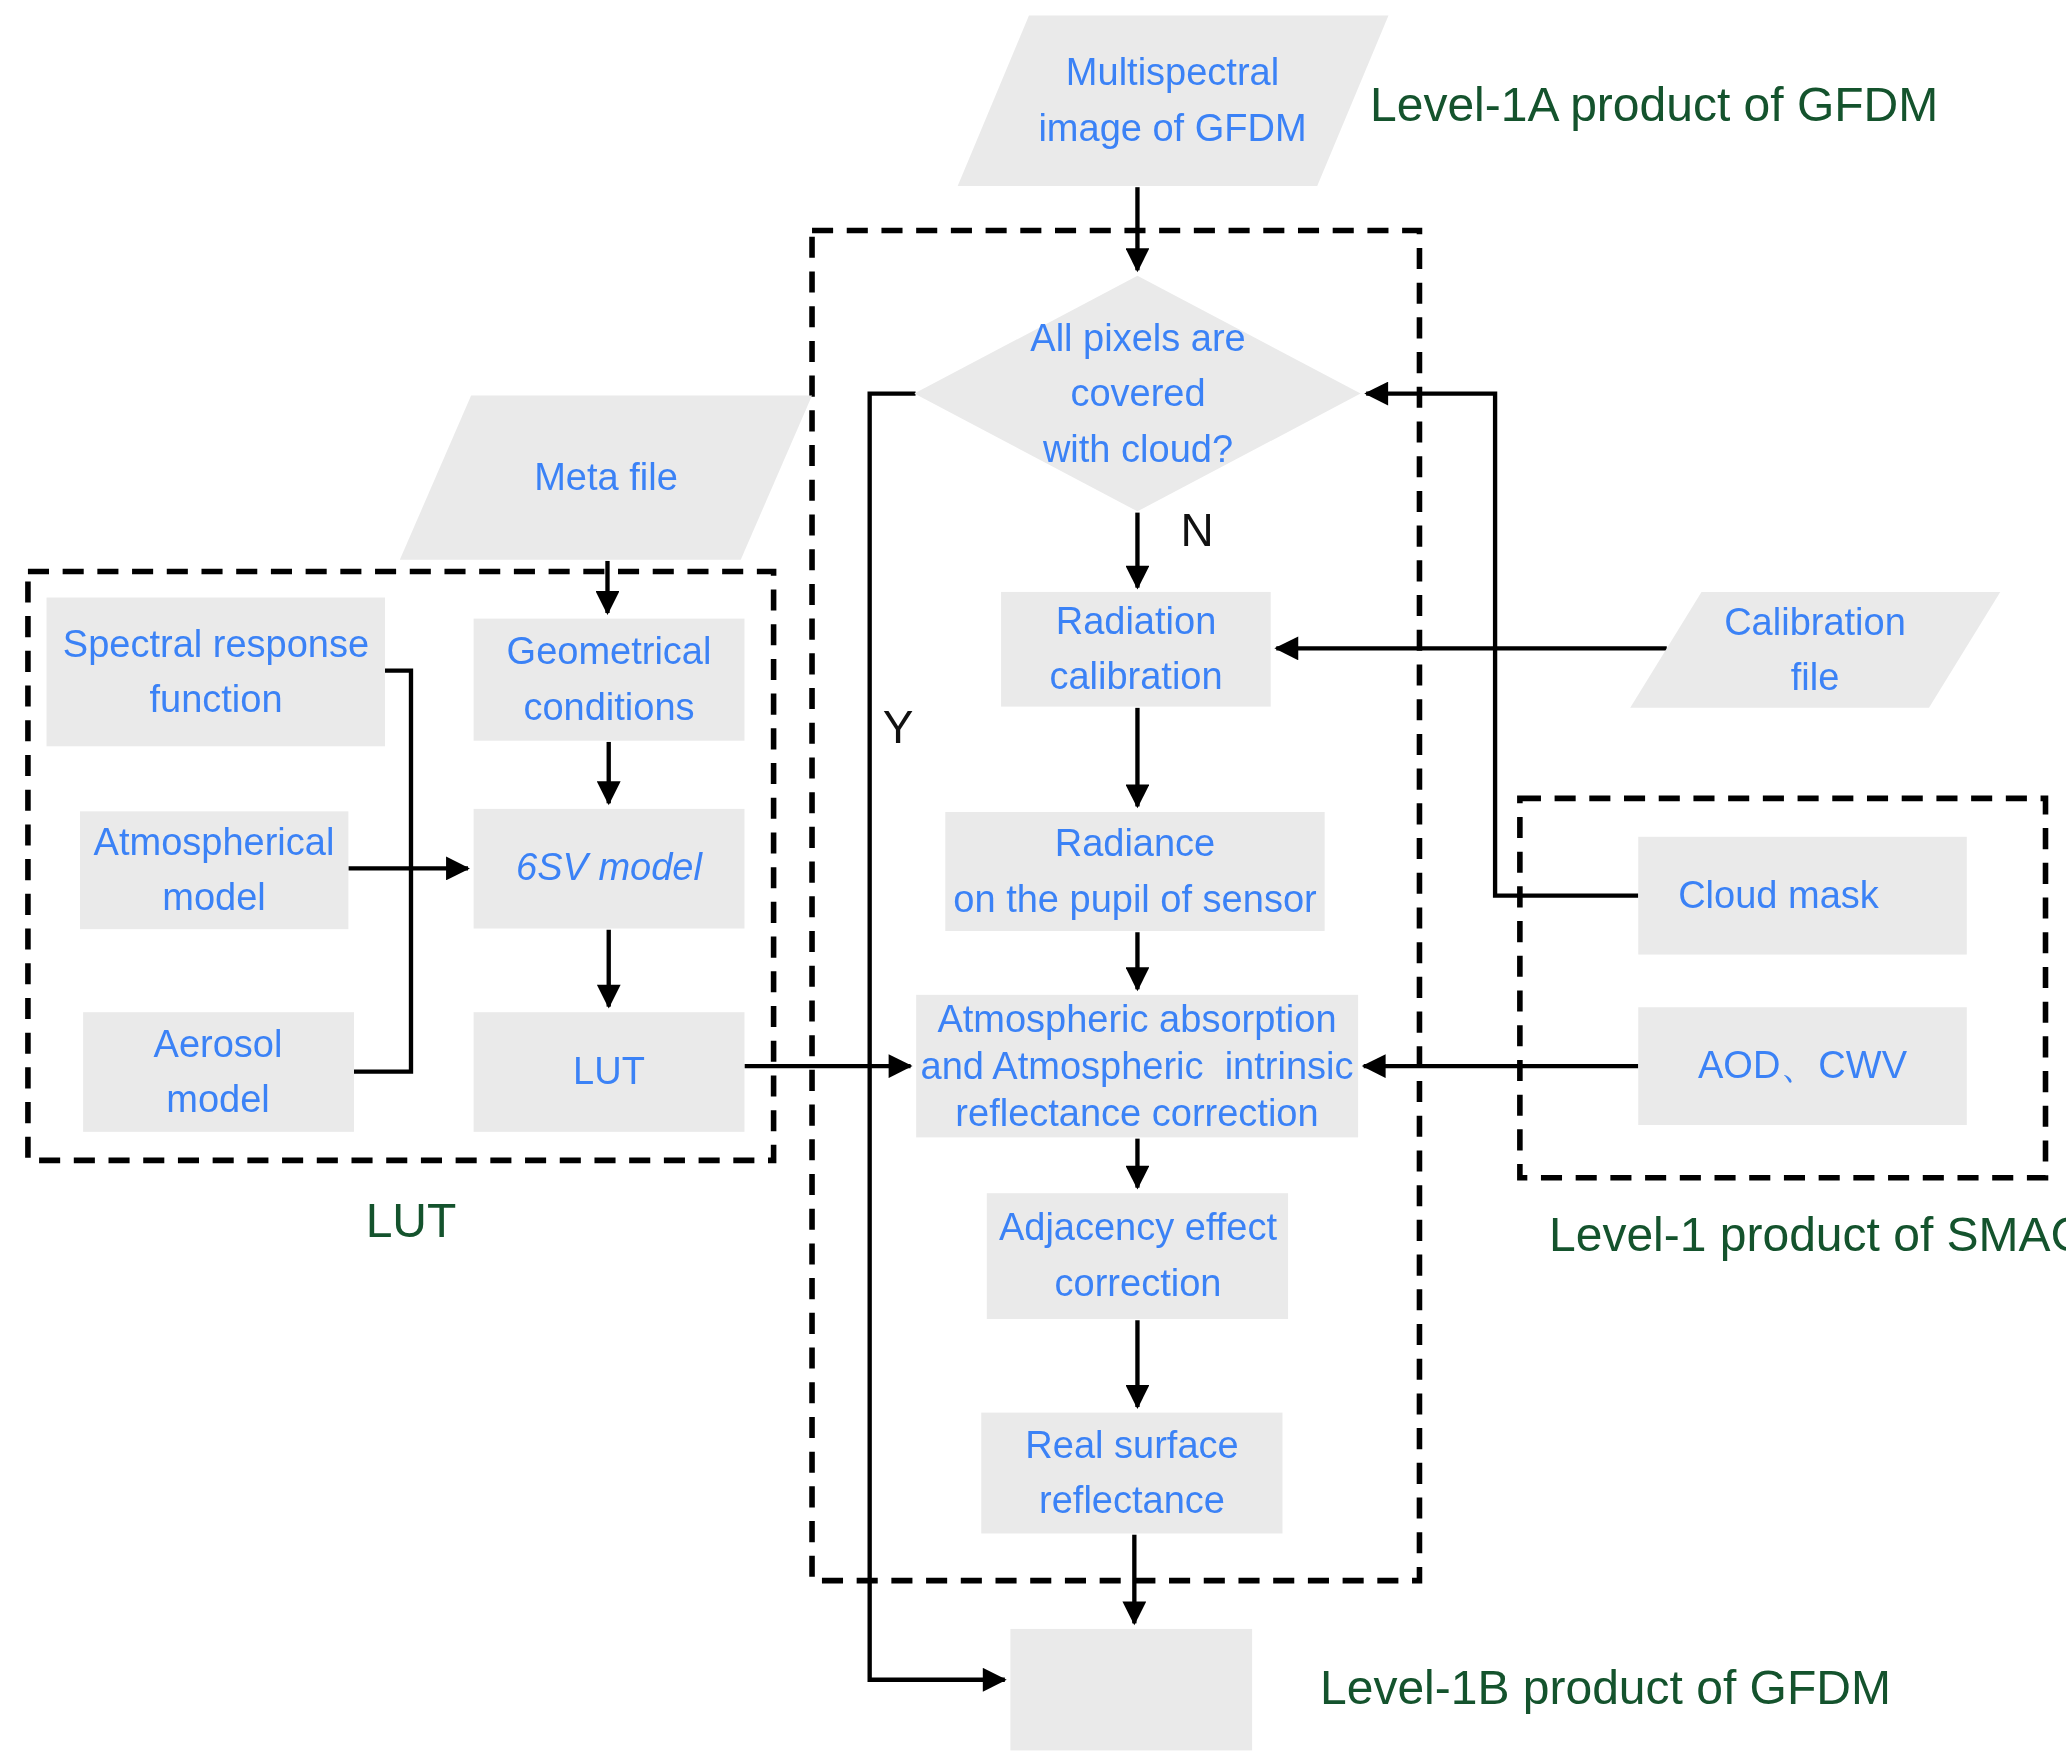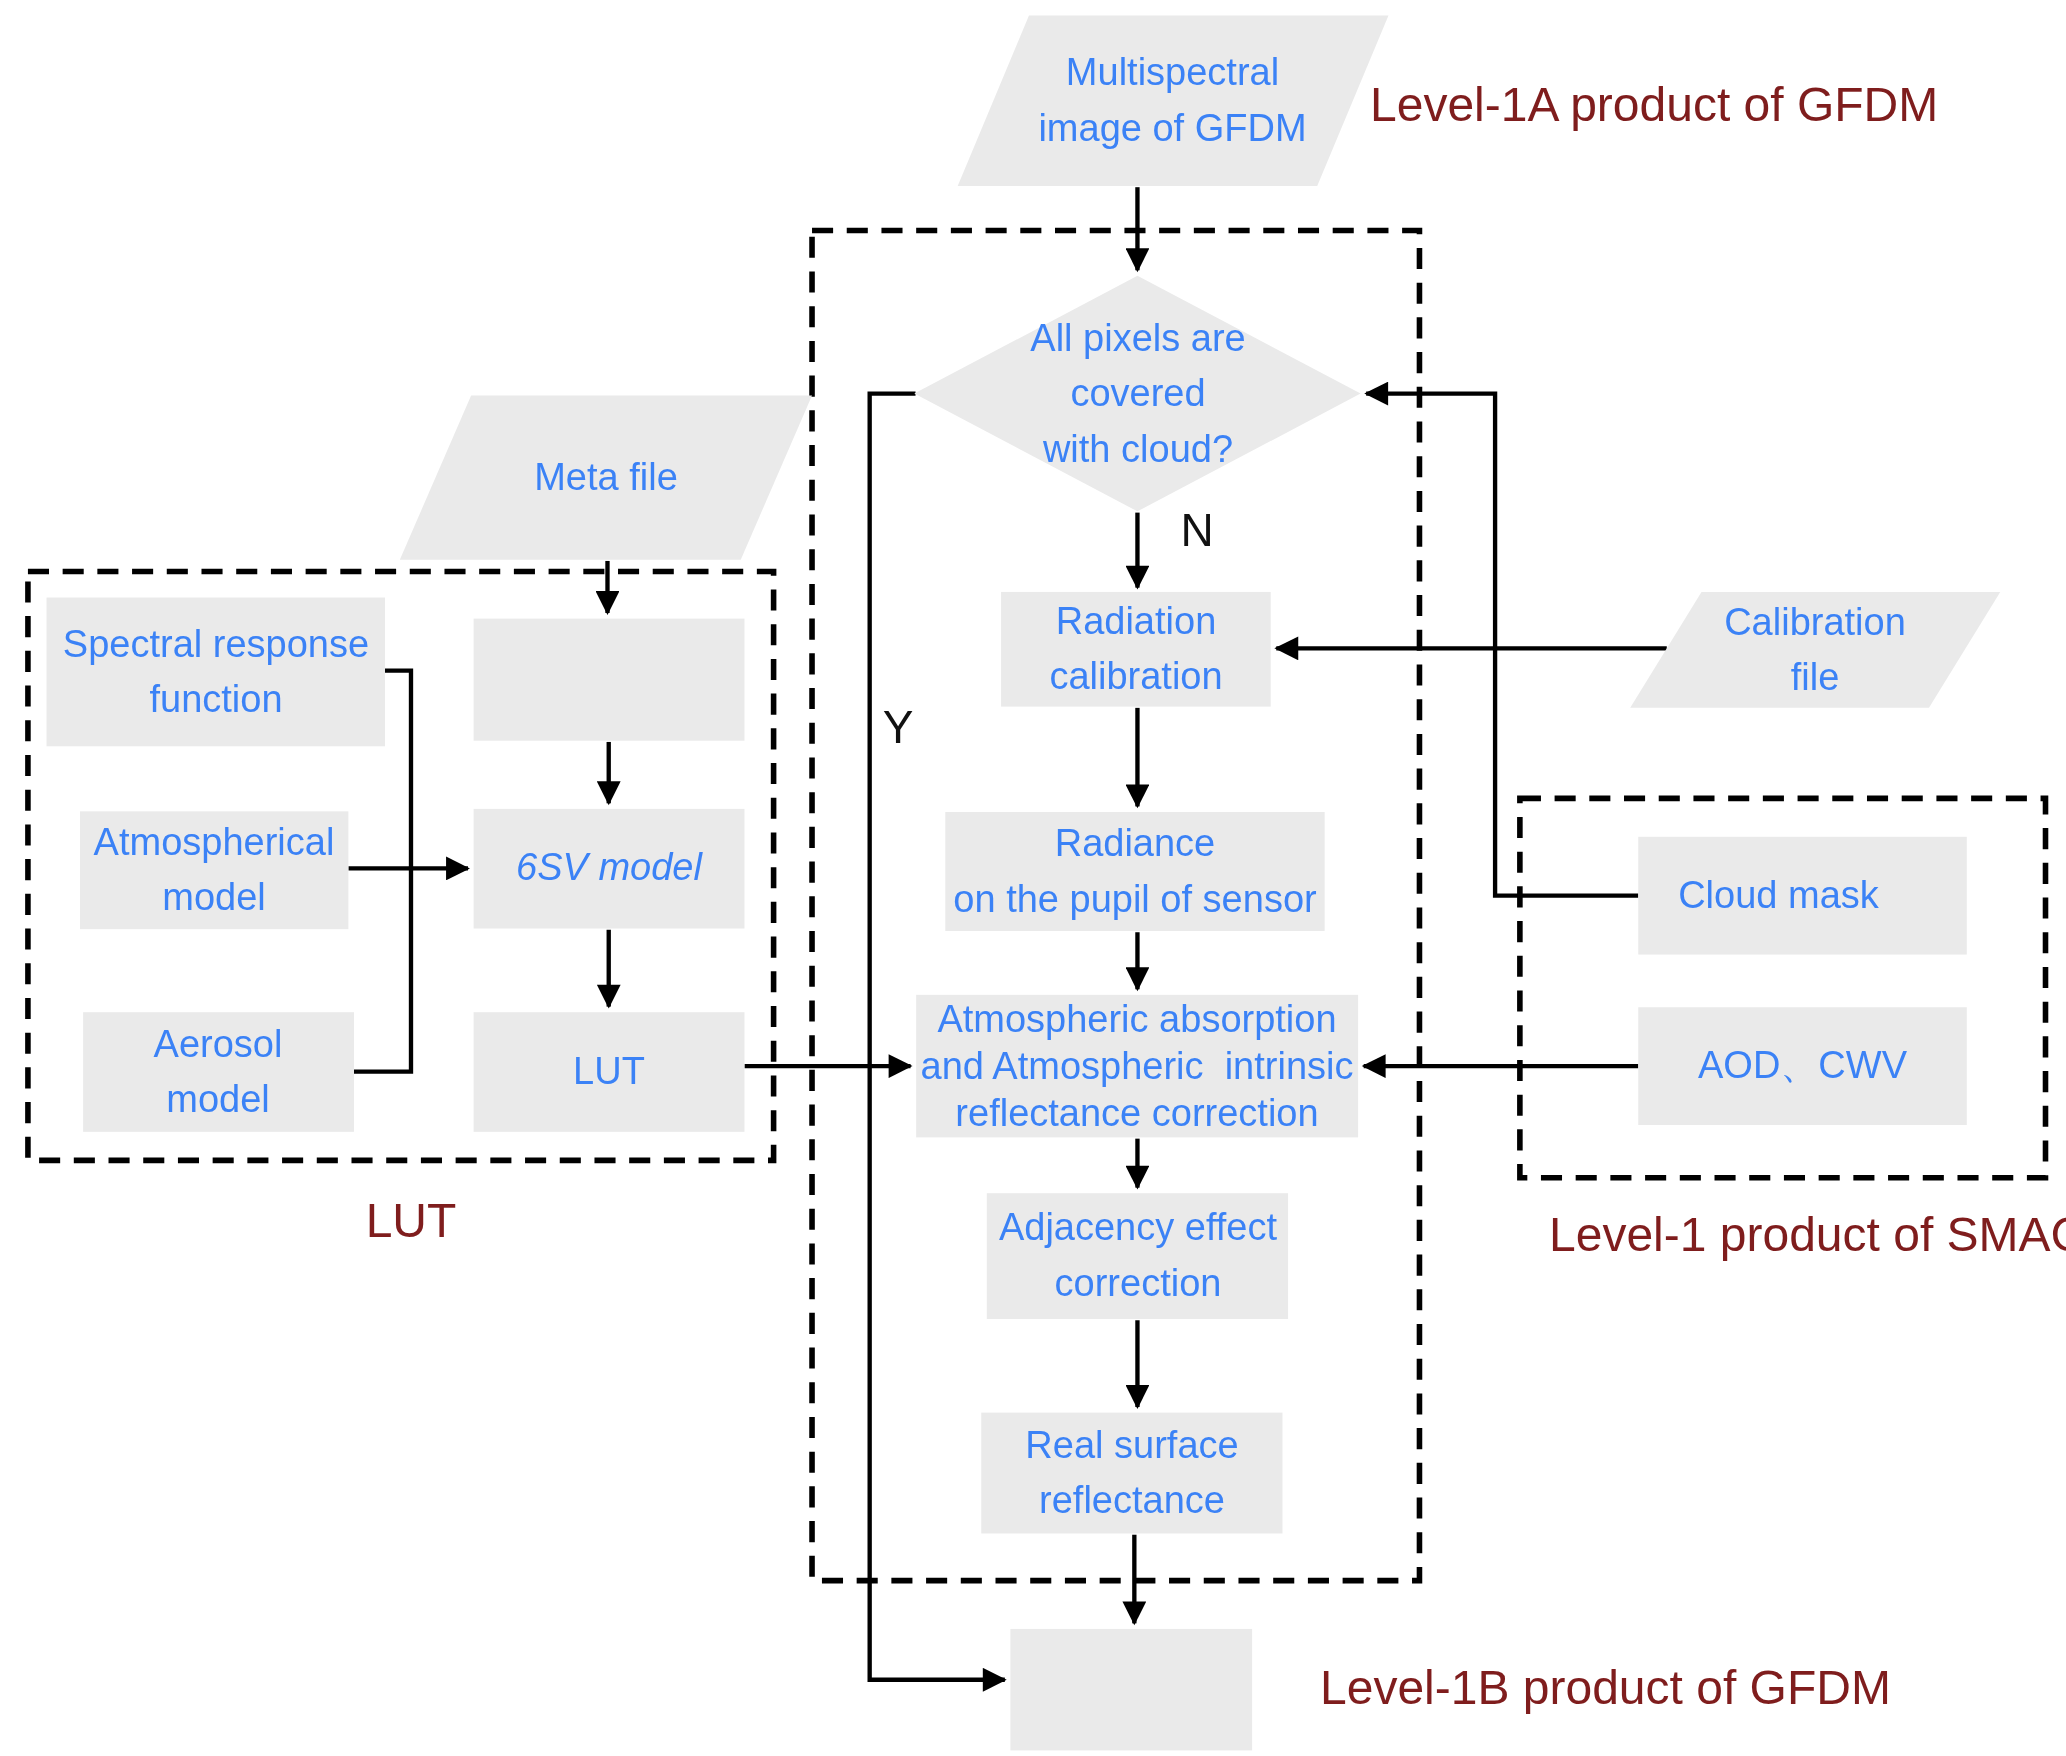--- a/index.html
+++ b/index.html
@@ -31,21 +31,21 @@
     font-size:38px;
     line-height:1.46;
     pointer-events:none;
   }
   .txt.tight{ line-height:1.24; }
   .lbl{
     position:absolute;
     display:flex;
     align-items:center;
     white-space:pre;
-    color:#7f1d1d;
+    color:#14532d;
     font-size:48px;
     line-height:1.1;
   }
   .lbl.centered{ justify-content:center; text-align:center; }
   .branch{
     position:absolute;
     display:flex;
     align-items:center;
     justify-content:center;
     color:#111111;
@@ -129,20 +129,22 @@
 reflectance</div>
   <div class="txt" style="left:420px;top:394px;width:372px;height:167px;">Meta file</div>
   <div class="txt" style="left:1660px;top:591px;width:310px;height:118px;">Calibration
 file</div>
   <div class="txt" style="left:30px;top:597px;width:372px;height:150px;">Spectral response
 function</div>
   <div class="txt" style="left:53px;top:811px;width:322px;height:118px;">Atmospherical
 model</div>
   <div class="txt" style="left:57px;top:1012px;width:322px;height:120px;">Aerosol
 model</div>
+  <div class="txt" style="left:454px;top:618px;width:310px;height:123px;">Geometrical
+conditions</div>
   <div class="txt" style="left:454px;top:808px;width:310px;height:120px;font-style:italic;">6SV model</div>
   <div class="txt" style="left:454px;top:1012px;width:310px;height:120px;">LUT</div>
   <div class="txt" style="left:1638px;top:837px;width:281px;height:118px;">Cloud mask</div>
   <div class="txt" style="left:1638px;top:1007px;width:329px;height:118px;">AOD、CWV</div>
 
   <div class="lbl" style="left:1370px;top:73px;height:65px;">Level-1A product of GFDM</div>
   <div class="lbl" style="left:1320px;top:1656px;height:65px;">Level-1B product of GFDM</div>
   <div class="lbl" style="left:1549px;top:1203px;height:65px;">Level-1 product of SMAC</div>
   <div class="lbl centered" style="left:349px;top:1187px;width:124px;height:68px;">LUT</div>
   <div class="branch" style="left:1160px;top:496px;width:74px;height:68px;">N</div>

